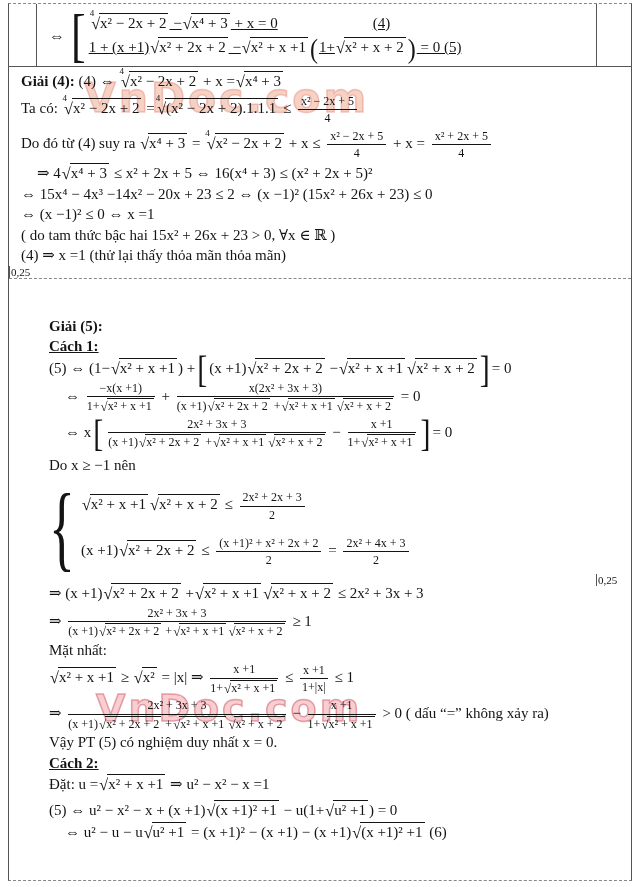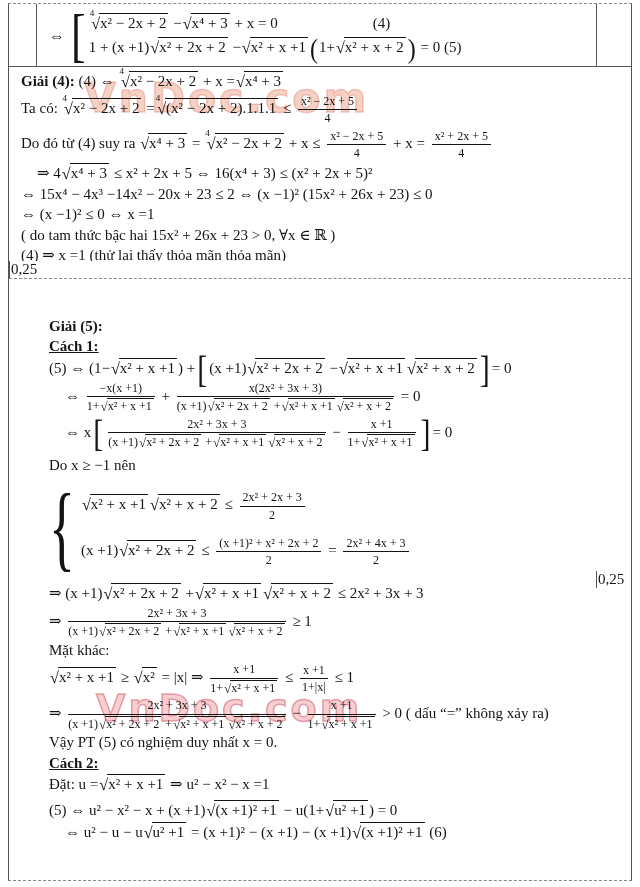--- a/index.html
+++ b/index.html
@@ -23,41 +23,41 @@
     border-top:1.5px dashed #888; border-bottom:1.5px dashed #888;
     display:flex; flex-direction:column;
   }
   .row { display:flex; width:100%; }
   .r1 { height:63px;  border-bottom:1.4px solid #555; }
   .r2 { height:212px; border-bottom:1.5px dashed #888;flex-direction:column; }
   .r3 { flex:1 1 auto;align-items:center; }
   .cell-num   { width:28px; flex:0 0 auto; border-right:1.4px solid #555; }
   .cell-main  { flex:1 1 auto; padding:3px 4px 2px 12px; overflow:hidden; }
   .cell-score { width:35px; flex:0 0 auto; border-left:1.4px solid #555;
-                display:flex; align-items:center; font-size:15px; padding-left:1px; }
+                display:flex; align-items:center; font-size:11px; padding-left:1px; }
   
   .line { white-space:nowrap; margin:1px 0; font-size:15px; line-height:1.3; }
   .ind1 { margin-left:16px; }
   .bold  { font-weight:bold; }
   .boldu { font-weight:bold; text-decoration:underline; }
   .frac { display:inline-block; vertical-align:middle; text-align:center; margin:1px 3px; font-size:12px; }
   .fn { display:block; border-bottom:1.2px solid #141414; padding:0 3px 1px; line-height:1.2; }
   .fd { display:block; padding-top:1px; line-height:1.2; }
   .sqrt  { display:inline-block; white-space:nowrap; margin:0 1px; }
   .rsign { display:inline-block; font-size:1.08em; position:relative; top:1px; }
   .rbar  { display:inline-block; border-top:1.2px solid #141414; padding:0 2px 0 1px; margin-left:-1px; }
   .ridx  { font-size:9px; position:relative; top:-6px; margin-right:-3px; }
   .tallb { display:inline-block; vertical-align:middle; font-size:30px; line-height:0; transform:scaleY(1.25); margin:0 2px; font-weight:300; }
   .tallp { display:inline-block; vertical-align:middle; font-size:24px; line-height:0; transform:scaleY(1.15); margin:0 1px; font-weight:300; }
   .tab { display:inline-block; width:95px; }
   
   .sysline { display:flex; align-items:center; height:100%; }
   .op { font-size:16px; margin-right:2px; }
   .sysb { display:inline-block; font-size:44px; line-height:0; transform:scaleY(1.35); margin:0 3px 0 4px; font-weight:300; }
-  .syscol { display:inline-block; }
+  .syscol { display:inline-block;text-decoration:underline; }
   .syscol .line { margin:3px 0; }
   
   .cases { display:flex; align-items:center; margin:2px 0; }
   .caseb { display:inline-block; font-size:54px; line-height:0; transform:scaleY(1.75); margin:0 6px 0 0; font-weight:300; position:relative; top:-2px; }
   .casecol .line { margin:12px 0; }
   .sp-top { margin-top:5px; }
 </style>
 </head>
 <body>
 
@@ -107,21 +107,21 @@
         <div class="line sp-top">Do x ≥ −1 nên</div>
         <div class="cases">
           <span class="caseb">{</span>
           <span class="casecol">
             <div class="line"><span class="sqrt"><span class="rsign">√</span><span class="rbar">x² + x +1</span></span><span class="sqrt"><span class="rsign">√</span><span class="rbar">x² + x + 2</span></span> ≤ <span class="frac"><span class="fn">2x² + 2x + 3</span><span class="fd">2</span></span></div>
             <div class="line">(x +1)<span class="sqrt"><span class="rsign">√</span><span class="rbar">x² + 2x + 2</span></span> ≤ <span class="frac"><span class="fn">(x +1)² + x² + 2x + 2</span><span class="fd">2</span></span> = <span class="frac"><span class="fn">2x² + 4x + 3</span><span class="fd">2</span></span></div>
           </span>
         </div>
         <div class="line">⇒ (x +1)<span class="sqrt"><span class="rsign">√</span><span class="rbar">x² + 2x + 2</span></span> +<span class="sqrt"><span class="rsign">√</span><span class="rbar">x² + x +1</span></span><span class="sqrt"><span class="rsign">√</span><span class="rbar">x² + x + 2</span></span> ≤ 2x² + 3x + 3</div>
         <div class="line">⇒ <span class="frac"><span class="fn">2x² + 3x + 3</span><span class="fd">(x +1)<span class="sqrt"><span class="rsign">√</span><span class="rbar">x² + 2x + 2</span></span> +<span class="sqrt"><span class="rsign">√</span><span class="rbar">x² + x +1</span></span><span class="sqrt"><span class="rsign">√</span><span class="rbar">x² + x + 2</span></span></span></span> ≥ 1</div>
-        <div class="line">Mặt khác:</div>
+        <div class="line">Mặt nhất:</div>
         <div class="line"><span class="sqrt"><span class="rsign">√</span><span class="rbar">x² + x +1</span></span> ≥ <span class="sqrt"><span class="rsign">√</span><span class="rbar">x²</span></span> = |x| ⇒ <span class="frac"><span class="fn">x +1</span><span class="fd">1+<span class="sqrt"><span class="rsign">√</span><span class="rbar">x² + x +1</span></span></span></span> ≤ <span class="frac"><span class="fn">x +1</span><span class="fd">1+|x|</span></span> ≤ 1</div>
         <div class="line">⇒ <span class="frac"><span class="fn">2x² + 3x + 3</span><span class="fd">(x +1)<span class="sqrt"><span class="rsign">√</span><span class="rbar">x² + 2x + 2</span></span> +<span class="sqrt"><span class="rsign">√</span><span class="rbar">x² + x +1</span></span><span class="sqrt"><span class="rsign">√</span><span class="rbar">x² + x + 2</span></span></span></span> − <span class="frac"><span class="fn">x +1</span><span class="fd">1+<span class="sqrt"><span class="rsign">√</span><span class="rbar">x² + x +1</span></span></span></span> &gt; 0  ( dấu “=” không xảy ra)</div>
         <div class="line">Vậy PT (5) có nghiệm duy nhất  x = 0.</div>
         <div class="line"><span class="boldu">Cách 2:</span></div>
         <div class="line">Đặt:  u =<span class="sqrt"><span class="rsign">√</span><span class="rbar">x² + x +1</span></span> ⇒ u² − x² − x =1</div>
         <div class="line sp-top">(5) ⇔ u² − x² − x + (x +1)<span class="sqrt"><span class="rsign">√</span><span class="rbar">(x +1)² +1</span></span> − u(1+<span class="sqrt"><span class="rsign">√</span><span class="rbar">u² +1</span></span>) = 0</div>
         <div class="line ind1">⇔ u² − u − u<span class="sqrt"><span class="rsign">√</span><span class="rbar">u² +1</span></span> = (x +1)² − (x +1) − (x +1)<span class="sqrt"><span class="rsign">√</span><span class="rbar">(x +1)² +1</span></span> (6)</div>
       </div>
     <div class="cell-score">0,25</div>
   </div>

